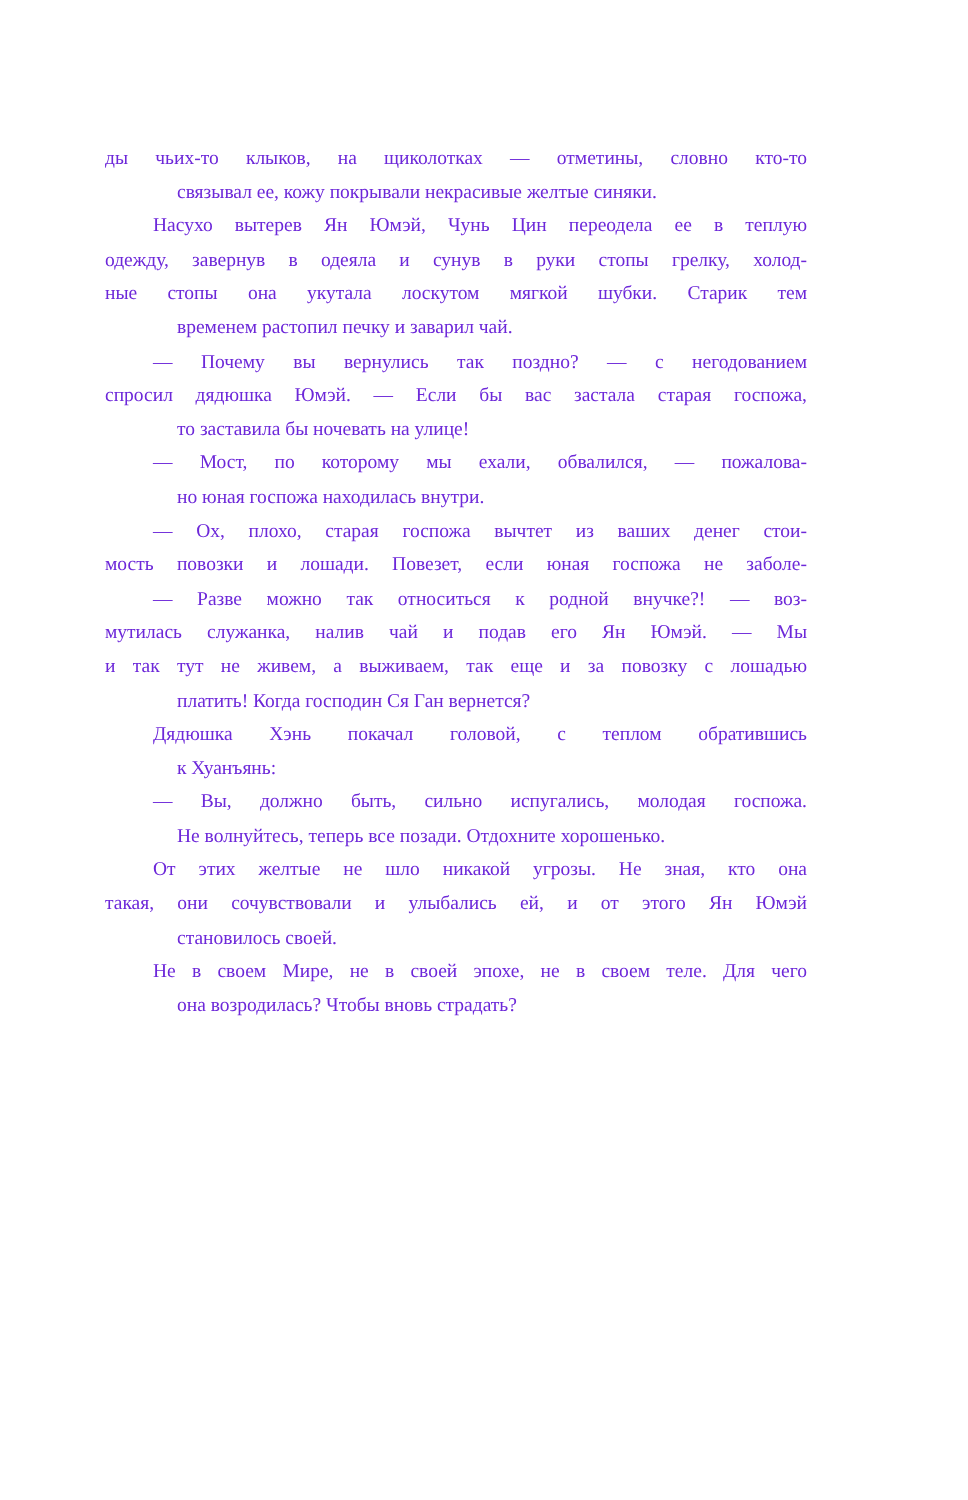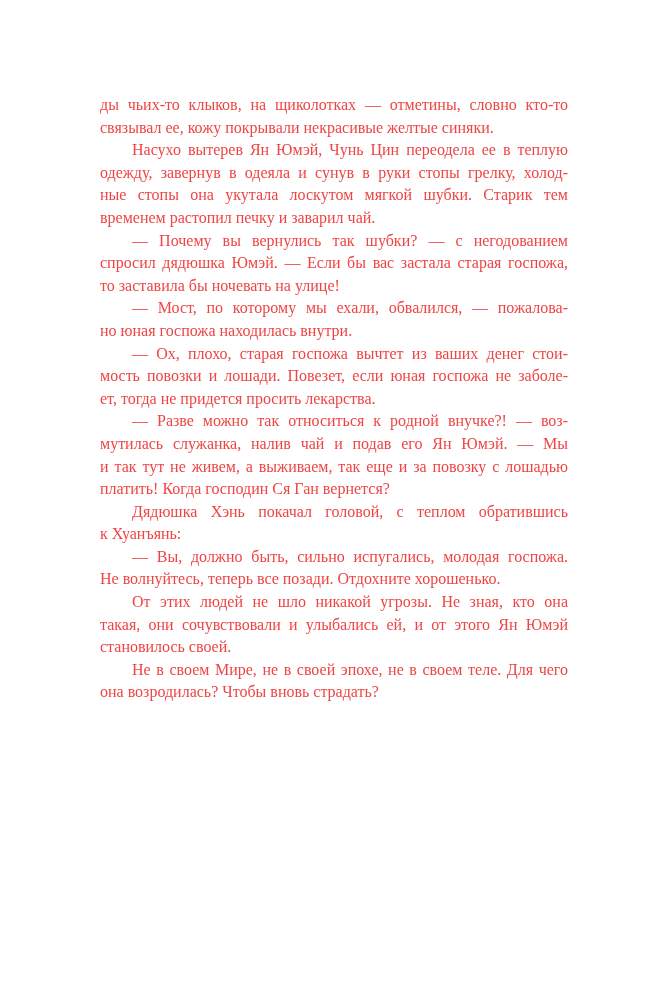--- a/index.html
+++ b/index.html
@@ -1,60 +1,59 @@
 <!DOCTYPE html>
 <html><head>
 <meta charset="utf-8">
 <style>
   html, body { margin: 0; padding: 0; background: #ffffff; }
   body { width: 645px; height: 1000px; position: relative; overflow: hidden; }
   .page {
     position: absolute;
-    left: 100px;
+    left: 70px;
     top: 94px;
     width: 468px;
     font-family: "Liberation Serif", "DejaVu Serif", serif;
-    font-size: 16px;
-    color: #ef4444;
+    font-size: 13px;
+    color: #6d28d9;
   }
   .line {
     display: block;
     height: 22.6px;
     line-height: 22.6px;
     white-space: nowrap;
     text-align: justify;
     text-align-last: justify;
   }
-  .line.last { text-align-last: left; }
+  .line.last { text-align-last: left; margin-left: 48px; }
   .line.indent { text-indent: 32px; }
 </style>
 </head>
 <body>
 
 <div class="page" id="page">
   <span class="line">ды чьих-то клыков, на щиколотках — отметины, словно кто-то</span>
   <span class="line last">связывал ее, кожу покрывали некрасивые желтые синяки.</span>
   <span class="line indent">Насухо вытерев Ян Юмэй, Чунь Цин переодела ее в теплую</span>
   <span class="line">одежду, завернув в одеяла и сунув в руки стопы грелку, холод-</span>
   <span class="line">ные стопы она укутала лоскутом мягкой шубки. Старик тем</span>
   <span class="line last">временем растопил печку и заварил чай.</span>
-  <span class="line indent">— Почему вы вернулись так шубки? — с негодованием</span>
+  <span class="line indent">— Почему вы вернулись так поздно? — с негодованием</span>
   <span class="line">спросил дядюшка Юмэй. — Если бы вас застала старая госпожа,</span>
   <span class="line last">то заставила бы ночевать на улице!</span>
   <span class="line indent">— Мост, по которому мы ехали, обвалился, — пожалова-</span>
   <span class="line last">но юная госпожа находилась внутри.</span>
   <span class="line indent">— Ох, плохо, старая госпожа вычтет из ваших денег стои-</span>
   <span class="line">мость повозки и лошади. Повезет, если юная госпожа не заболе-</span>
-  <span class="line last">ет, тогда не придется просить лекарства.</span>
   <span class="line indent">— Разве можно так относиться к родной внучке?! — воз-</span>
   <span class="line">мутилась служанка, налив чай и подав его Ян Юмэй. — Мы</span>
   <span class="line">и так тут не живем, а выживаем, так еще и за повозку с лошадью</span>
   <span class="line last">платить! Когда господин Ся Ган вернется?</span>
   <span class="line indent">Дядюшка Хэнь покачал головой, с теплом обратившись</span>
   <span class="line last">к Хуанъянь:</span>
   <span class="line indent">— Вы, должно быть, сильно испугались, молодая госпожа.</span>
   <span class="line last">Не волнуйтесь, теперь все позади. Отдохните хорошенько.</span>
-  <span class="line indent">От этих людей не шло никакой угрозы. Не зная, кто она</span>
+  <span class="line indent">От этих желтые не шло никакой угрозы. Не зная, кто она</span>
   <span class="line">такая, они сочувствовали и улыбались ей, и от этого Ян Юмэй</span>
   <span class="line last">становилось своей.</span>
   <span class="line indent">Не в своем Мире, не в своей эпохе, не в своем теле. Для чего</span>
   <span class="line last">она возродилась? Чтобы вновь страдать?</span>
 </div>
 
 </body></html>

